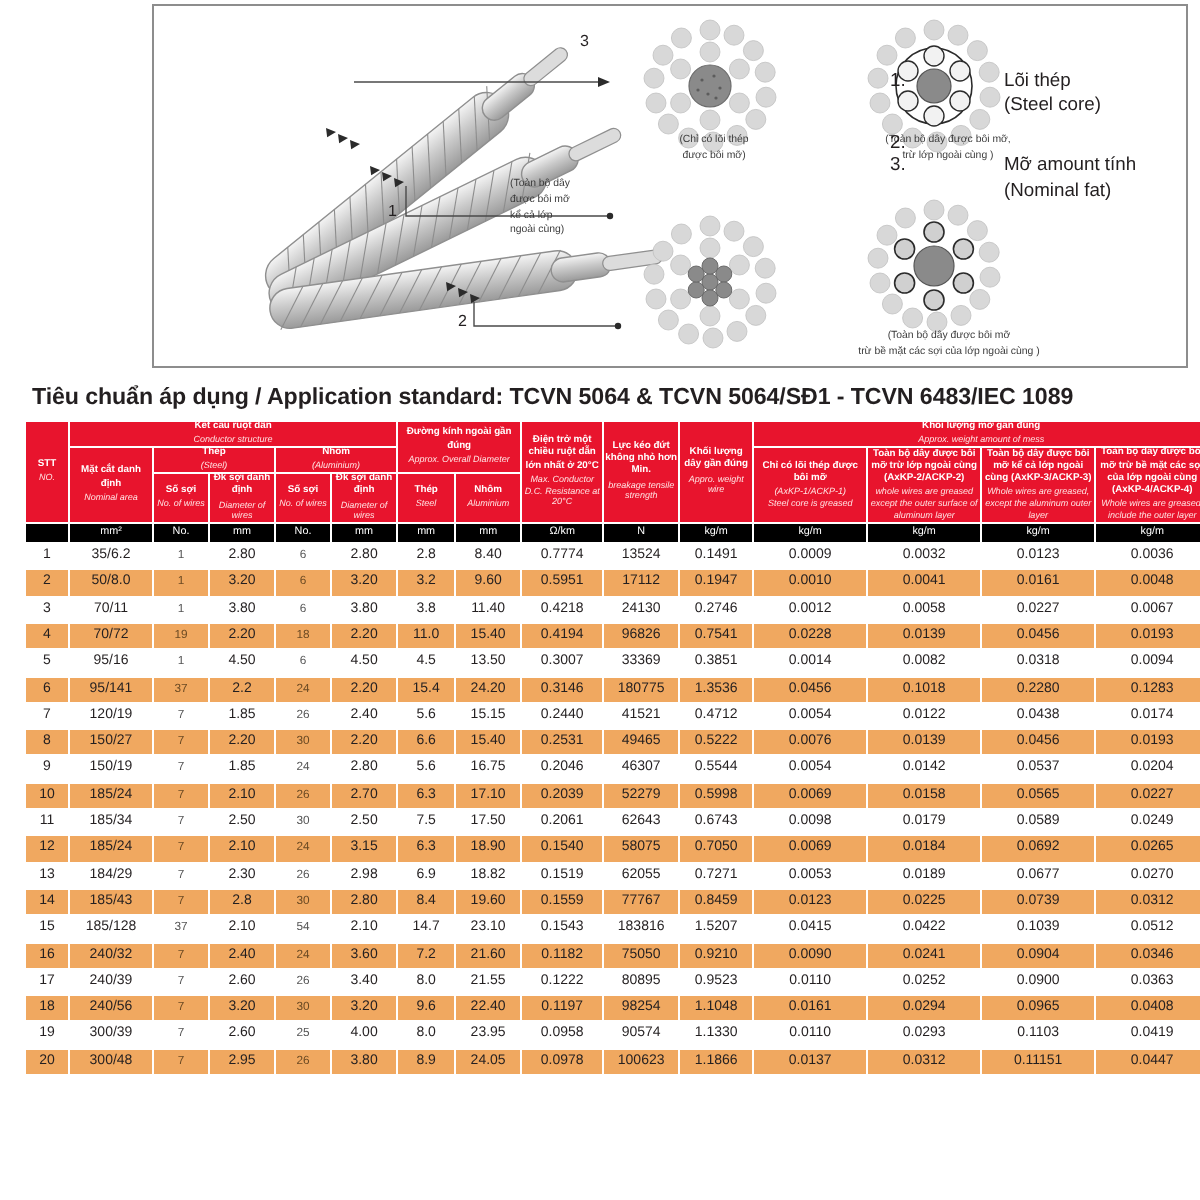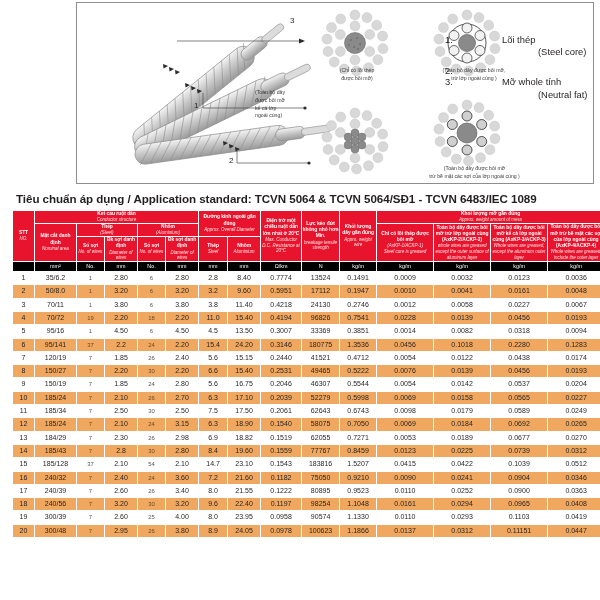--- a/index.html
+++ b/index.html
@@ -32,21 +32,21 @@
     position:absolute;
     left:368px;top:32px;
     font-size:9.4px;
     line-height:1.0;
     color:#231f20;
   }
   .legend-row{display:flex;margin-bottom:2px;}
   .legend-num{width:13px;flex:0 0 13px;}
   .legend-text-wrap{flex:1;padding-left:44px;}
   .legend-vi{white-space:nowrap;}
-  .legend-en{white-space:nowrap;margin-top:3px;margin-bottom:7px;margin-left:36px;}
+  .legend-en{white-space:nowrap;margin-top:3px;margin-bottom:7px;}
 
   
   .standard-line{
     margin:8px 0 5px 16px;
     font-size:11.6px;
     font-weight:bold;
     color:#231f20;
     letter-spacing:-0.05px;
     white-space:nowrap;
   }
@@ -386,22 +386,22 @@
           <div class="legend-vi">Lõi thép</div>
           <div class="legend-en">(Steel core)</div>
         </div>
       </div>
       <div class="legend-row">
         <div class="legend-num">2.</div>
       </div>
       <div class="legend-row">
         <div class="legend-num">3.</div>
         <div class="legend-text-wrap">
-          <div class="legend-vi">Mỡ whole tính</div>
-          <div class="legend-en">(Neutral fat)</div>
+          <div class="legend-vi">Mỡ amount tính</div>
+          <div class="legend-en">(Nominal fat)</div>
         </div>
       </div>
     </div>
   </div>
 
   <div class="standard-line">Tiêu chuẩn áp dụng / Application standard: TCVN 5064 &amp; TCVN 5064/SĐ1 - TCVN 6483/IEC 1089</div>
 
   <div class="tbl-wrap">
     <table class="spec">
       <colgroup>

